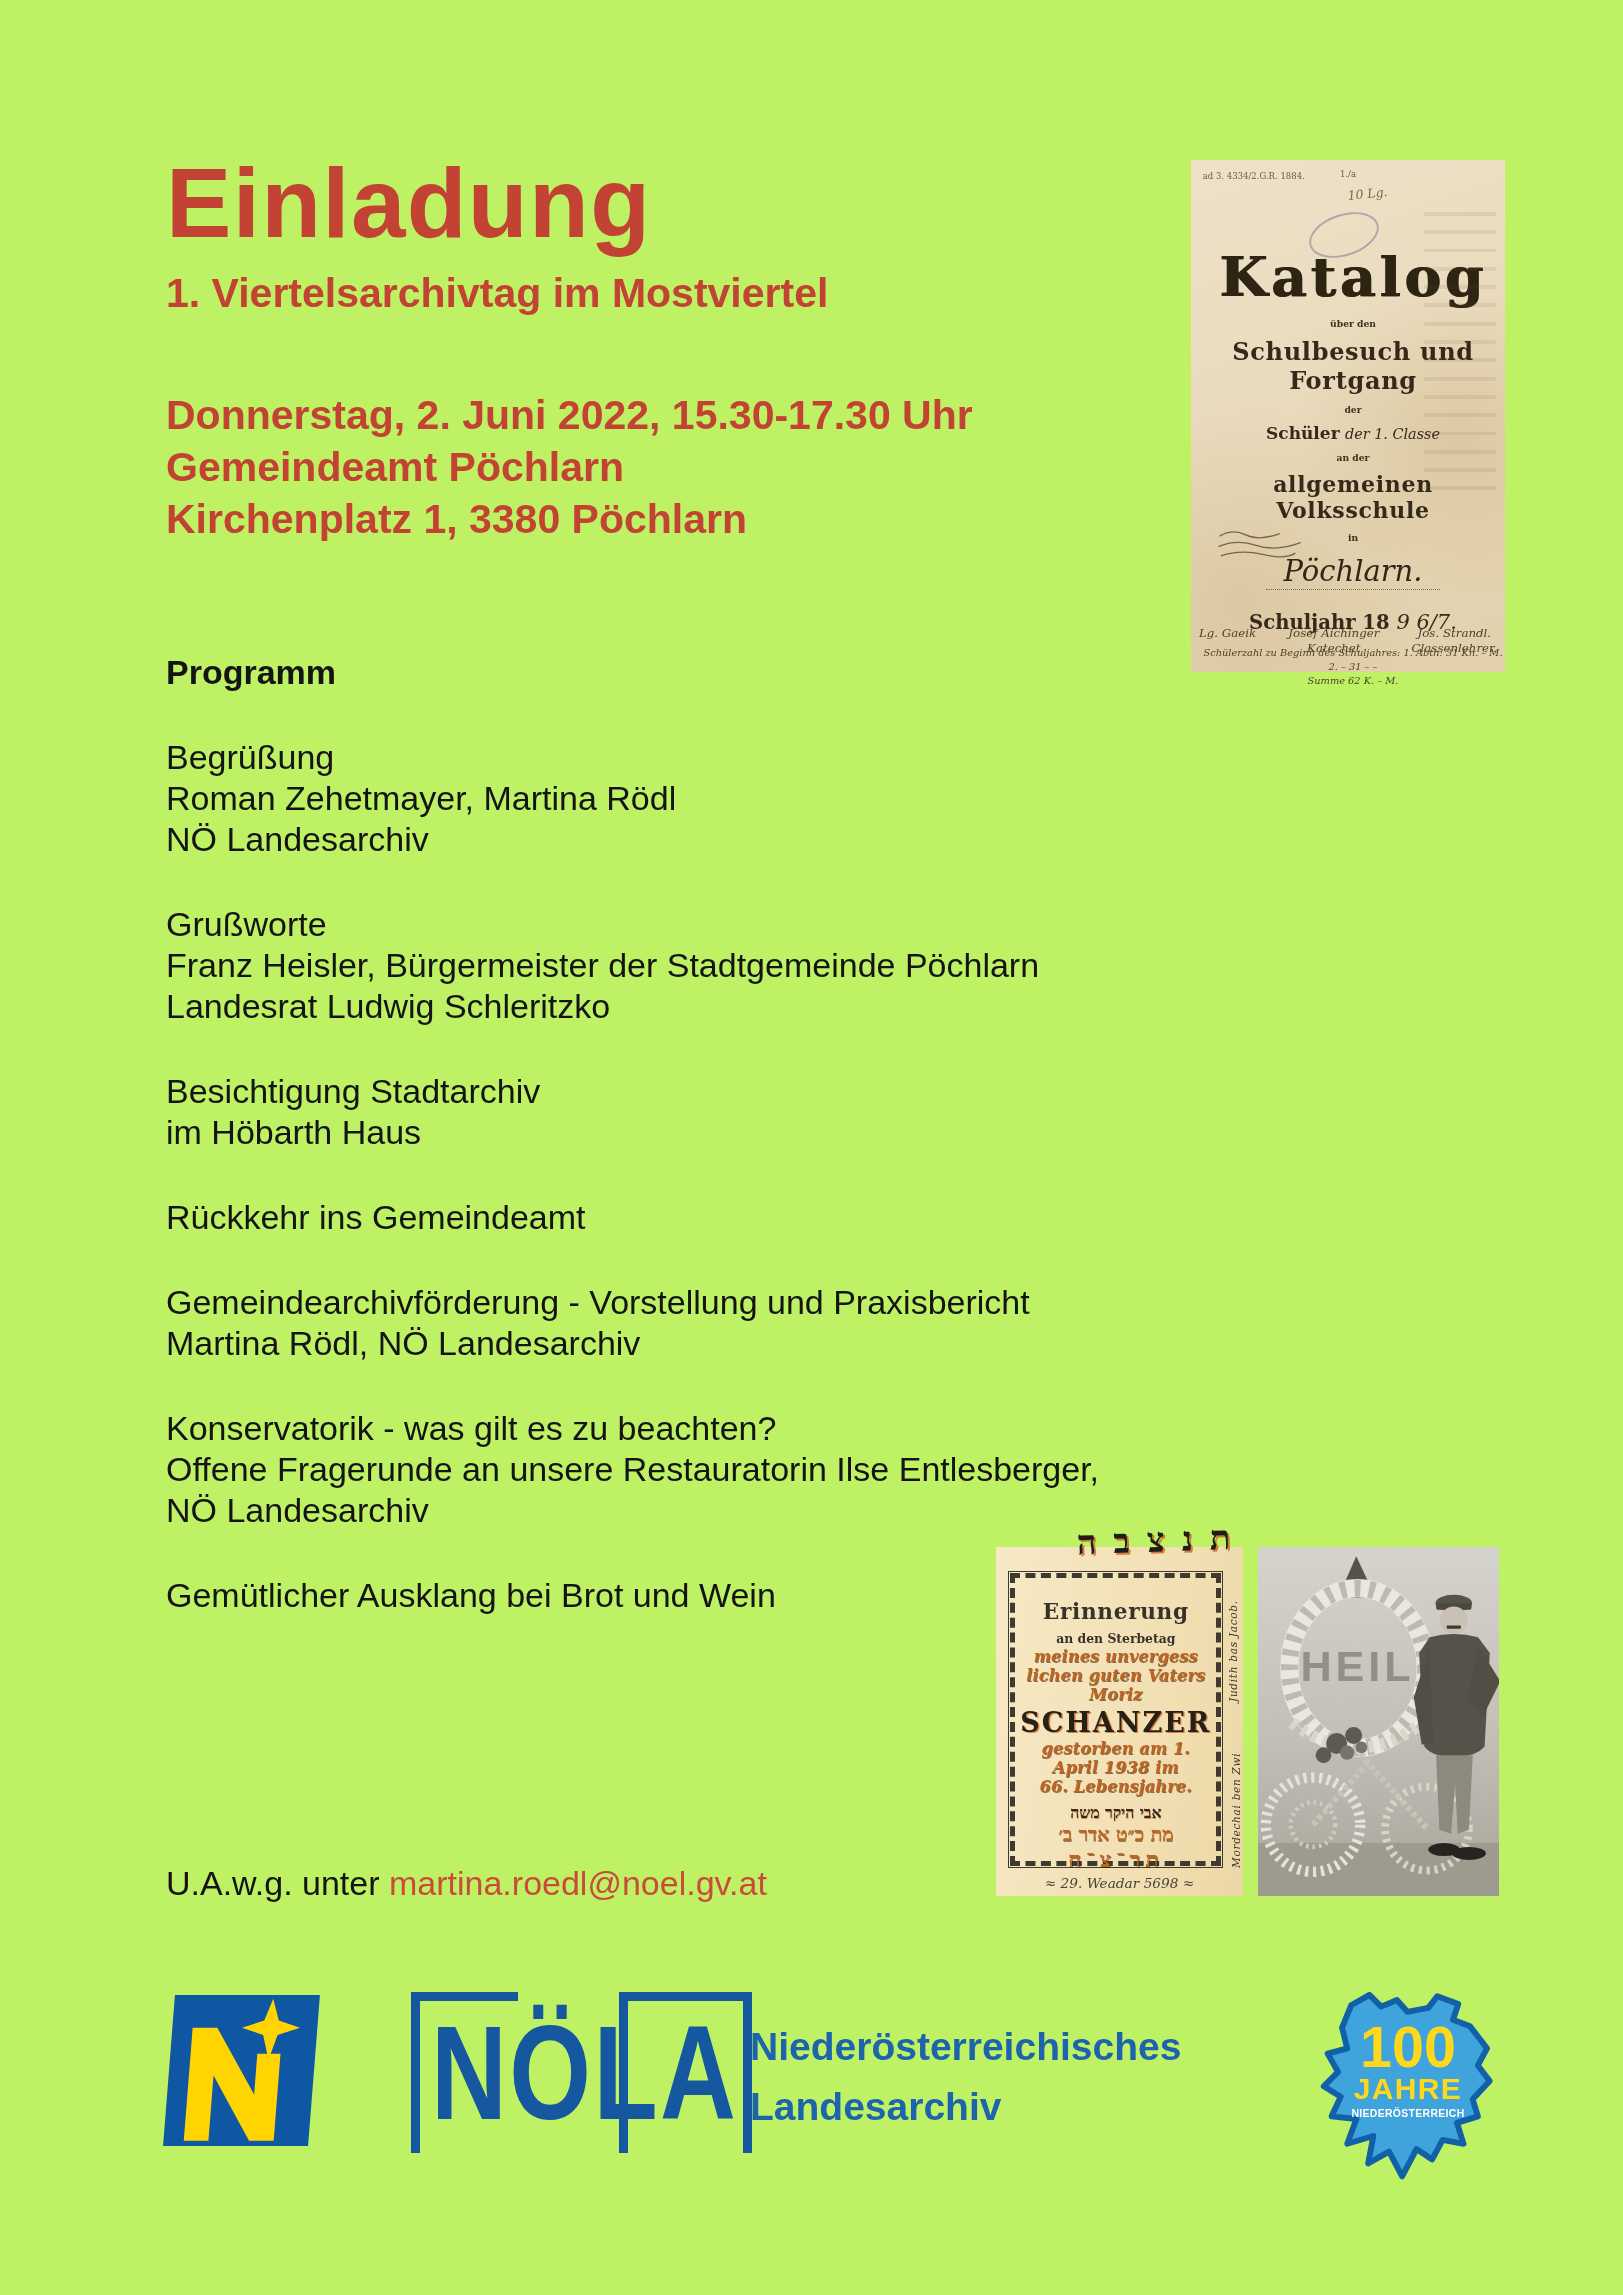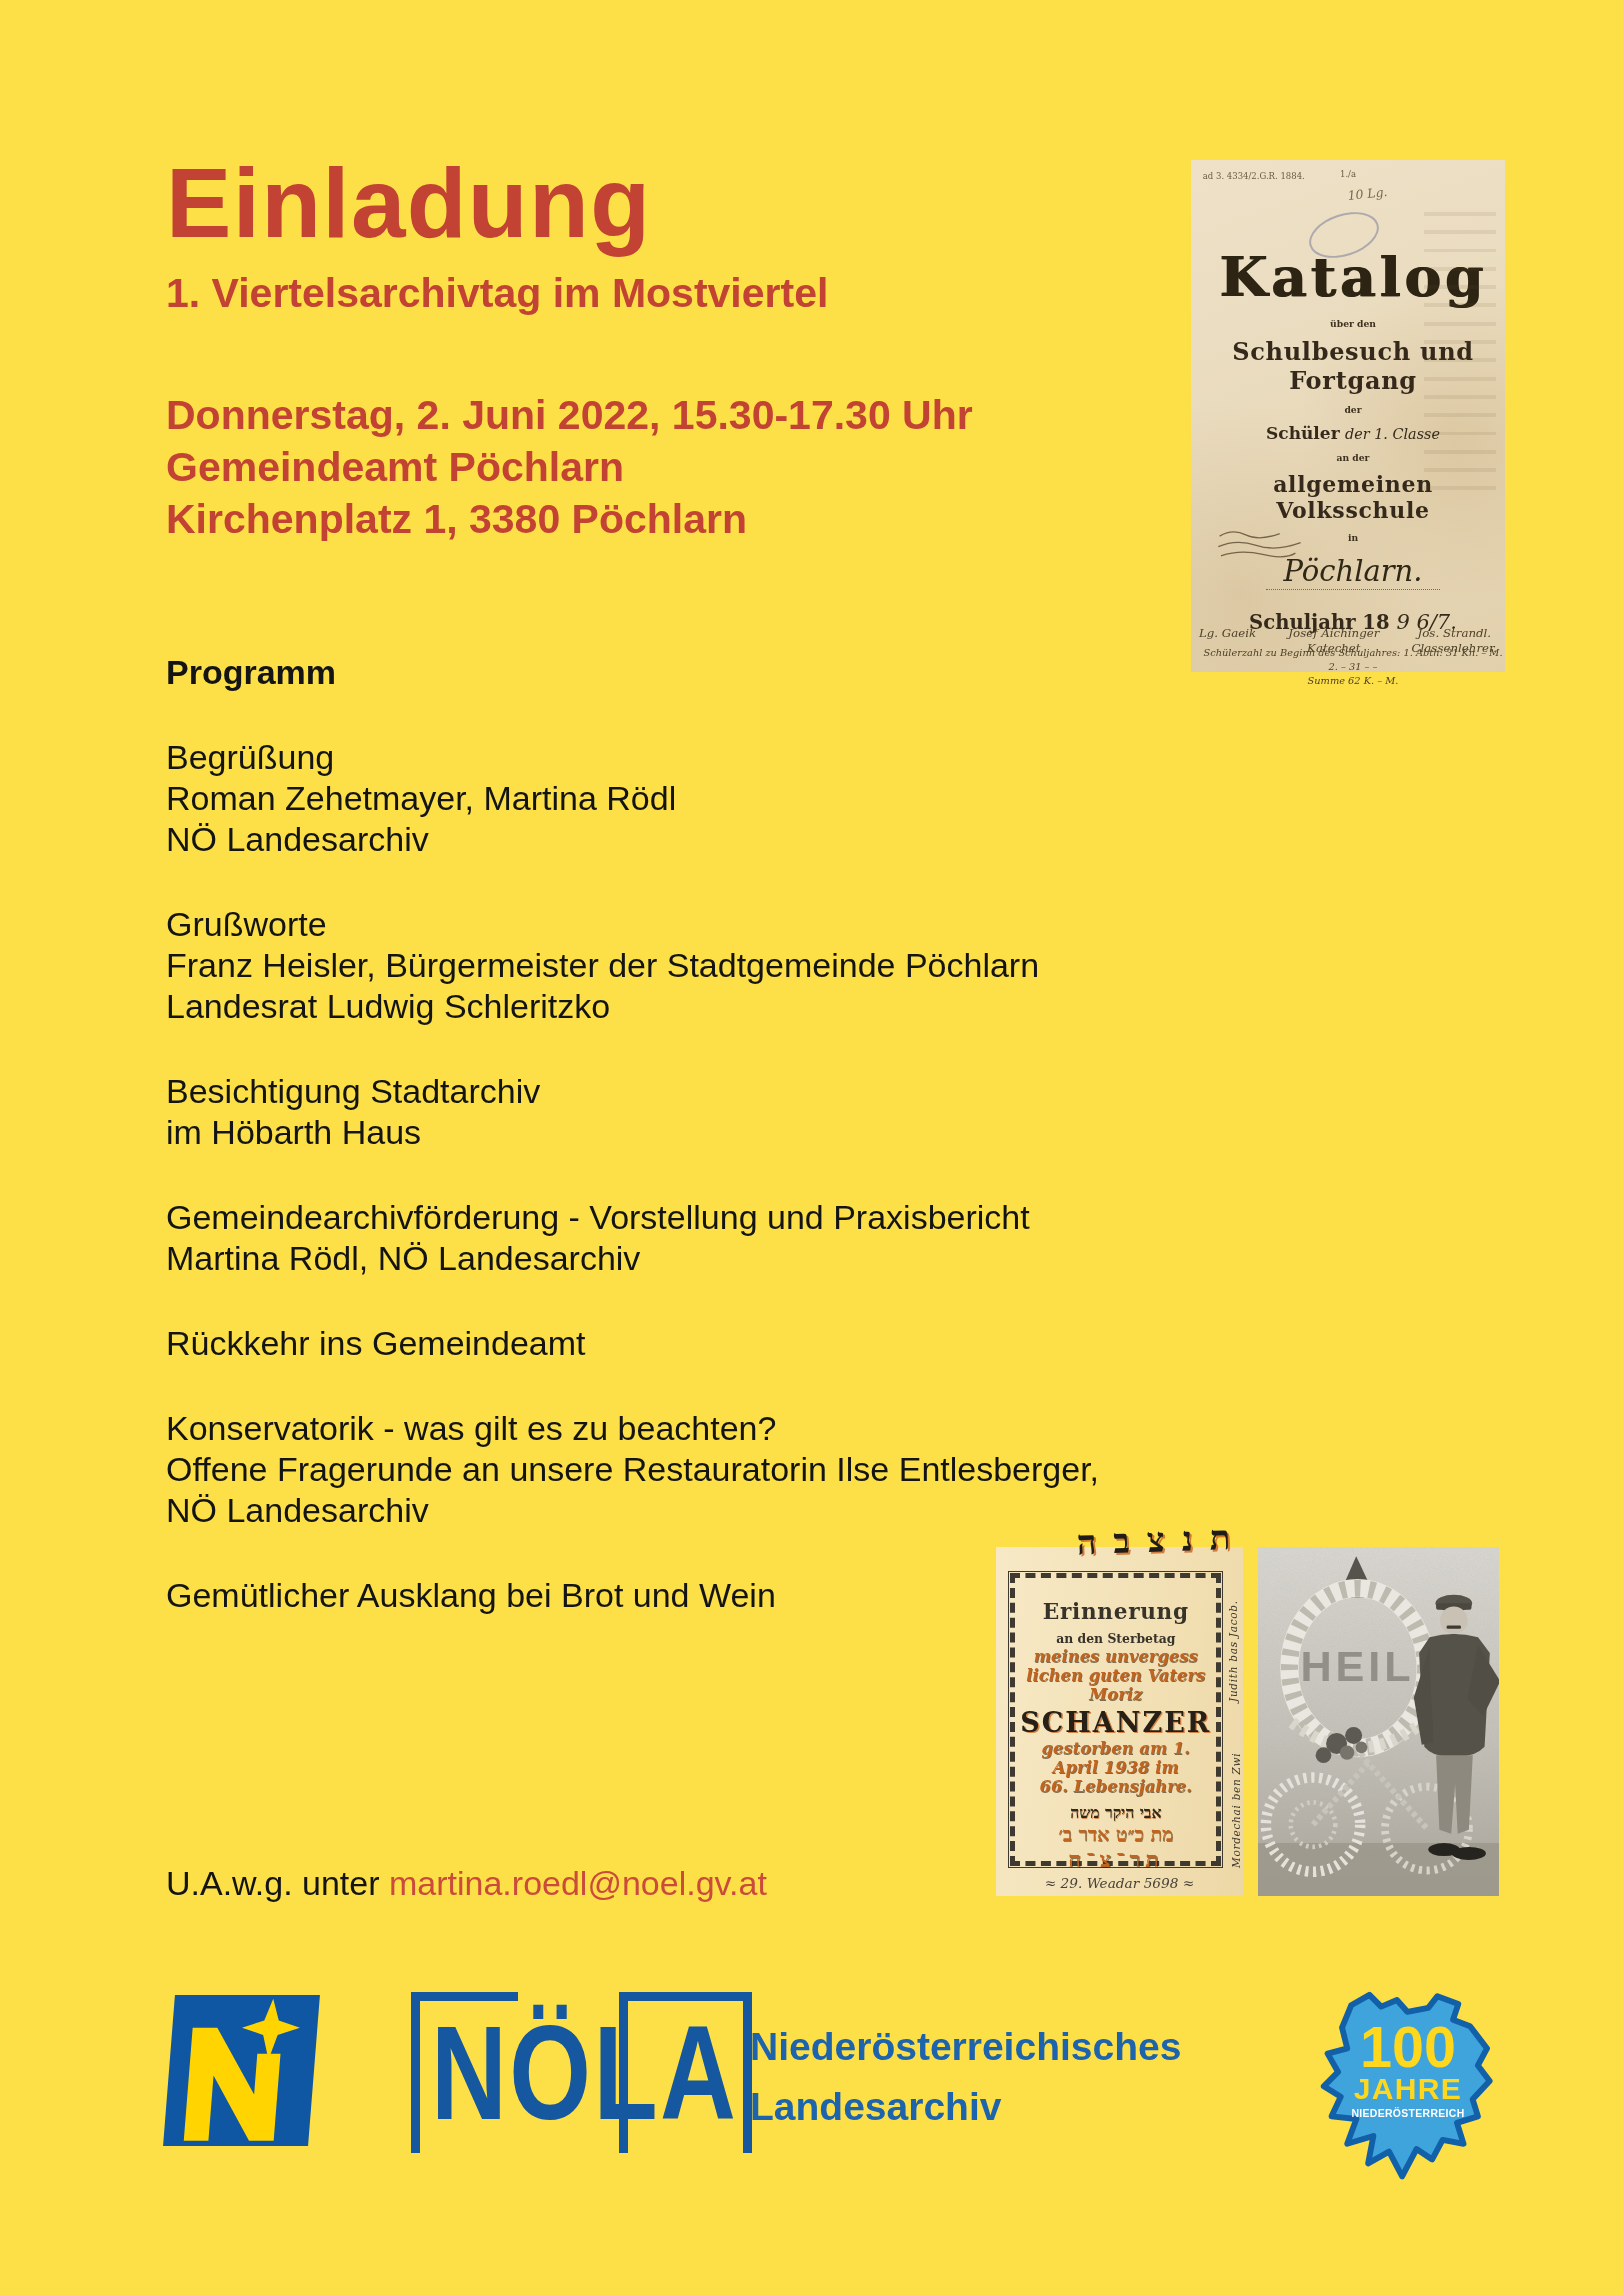--- a/index.html
+++ b/index.html
@@ -1,16 +1,16 @@
 <!DOCTYPE html>
 <html style="font-size:10.5px"><head>
 <meta charset="utf-8">
 <style>
   html,body{margin:0;padding:0;background:#2b2b2b;}
-  .page{position:relative;width:1623px;height:2295px;background:#fde047;overflow:hidden;
+  .page{position:relative;width:1623px;height:2295px;background:#bef264;overflow:hidden;
         font-family:"Liberation Sans",sans-serif;}
   .abs{position:absolute;}
   .b{font-weight:400;}
 
   
   .title{left:166px;top:154px;font-size:98px;font-weight:700;color:#c24334;line-height:1;letter-spacing:1.3px;}
   .subtitle{left:166px;top:271px;font-size:41px;font-weight:700;color:#c24334;line-height:1.1;}
   .datelines{left:166px;top:389px;font-size:41px;font-weight:700;color:#c24334;line-height:52px;}
 
   
@@ -123,25 +123,25 @@
     <section class="psec">
       <div class="pline"><span class="b">Grußworte</span></div>
       <div class="pline"><span>Franz </span><span class="b">Heisler</span><span>, Bürgermeister der Stadtgemeinde Pöchlarn</span></div>
       <div class="pline"><span>Landesrat Ludwig </span><span class="b">Schleritzko</span></div>
     </section>
     <section class="psec">
       <div class="pline"><span class="b">Besichtigung Stadtarchiv</span></div>
       <div class="pline"><span>im Höbarth Haus</span></div>
     </section>
     <section class="psec">
+      <div class="pline"><span>Rückkehr ins Gemeindeamt</span></div>
+    </section>
+    <section class="psec">
       <div class="pline"><span class="b">Gemeindearchivförderung</span><span> - Vorstellung und Praxisbericht</span></div>
       <div class="pline"><span>Martina </span><span class="b">Rödl</span><span>, NÖ Landesarchiv</span></div>
-    </section>
-    <section class="psec">
-      <div class="pline"><span>Rückkehr ins Gemeindeamt</span></div>
     </section>
     <section class="psec">
       <div class="pline"><span class="b">Konservatorik - was gilt es zu beachten?</span></div>
       <div class="pline"><span>Offene Fragerunde an unsere Restauratorin Ilse </span><span class="b">Entlesberger</span><span>,</span></div>
       <div class="pline"><span>NÖ Landesarchiv</span></div>
     </section>
     <section class="psec">
       <div class="pline"><span>Gemütlicher Ausklang bei Brot und Wein</span></div>
     </section>
   </div>

